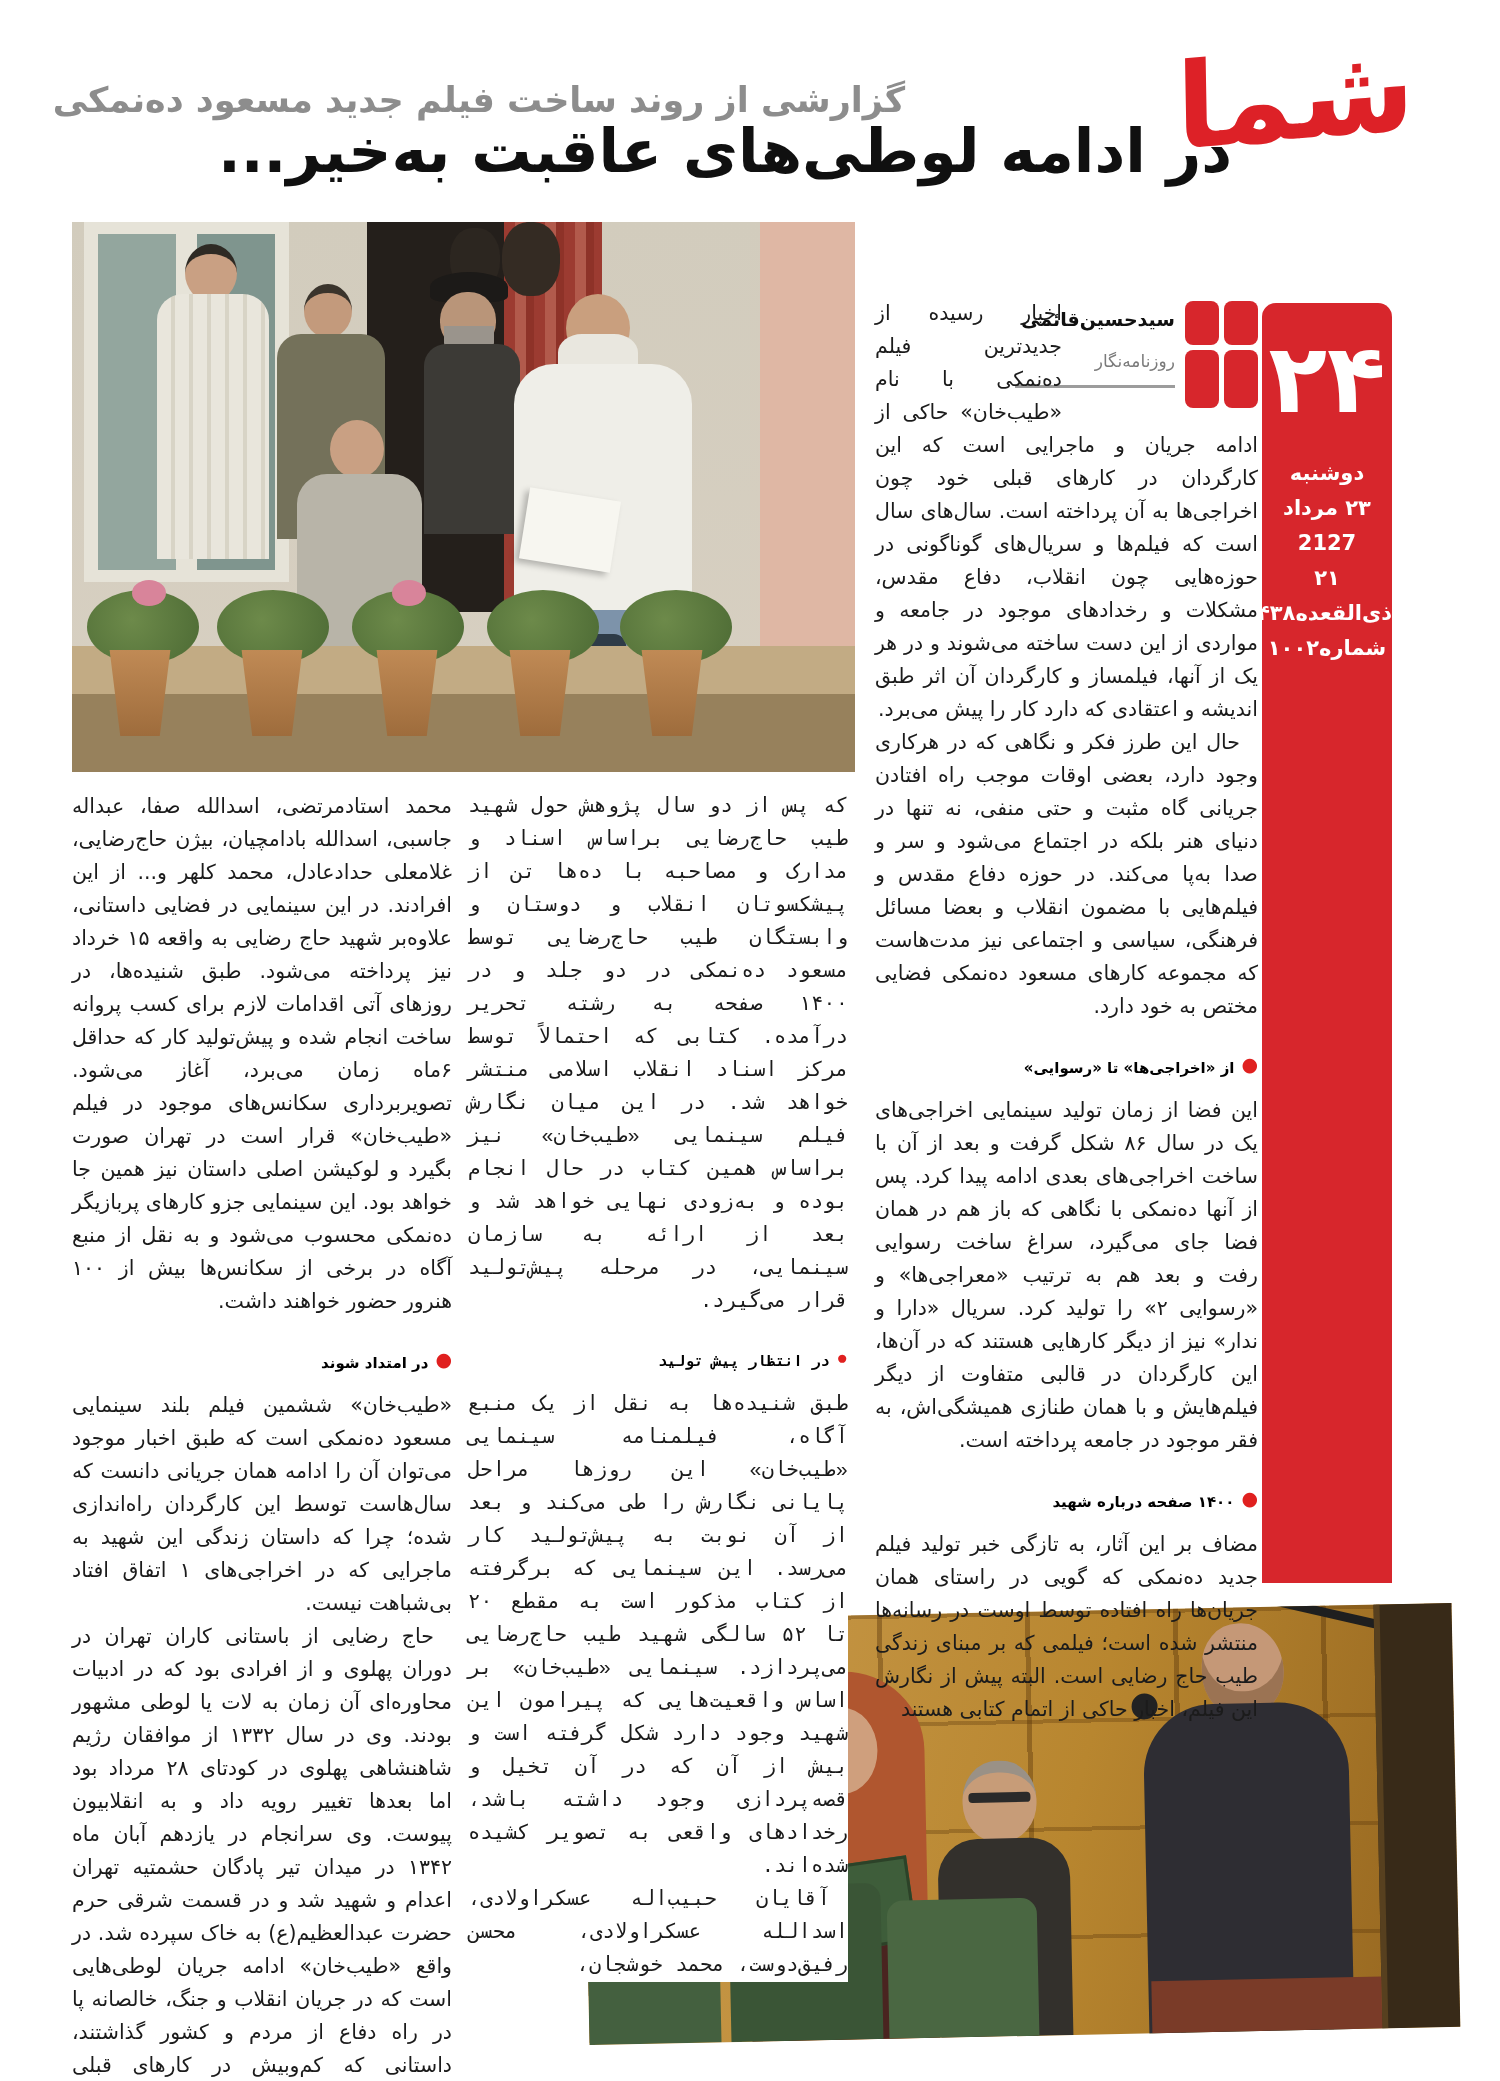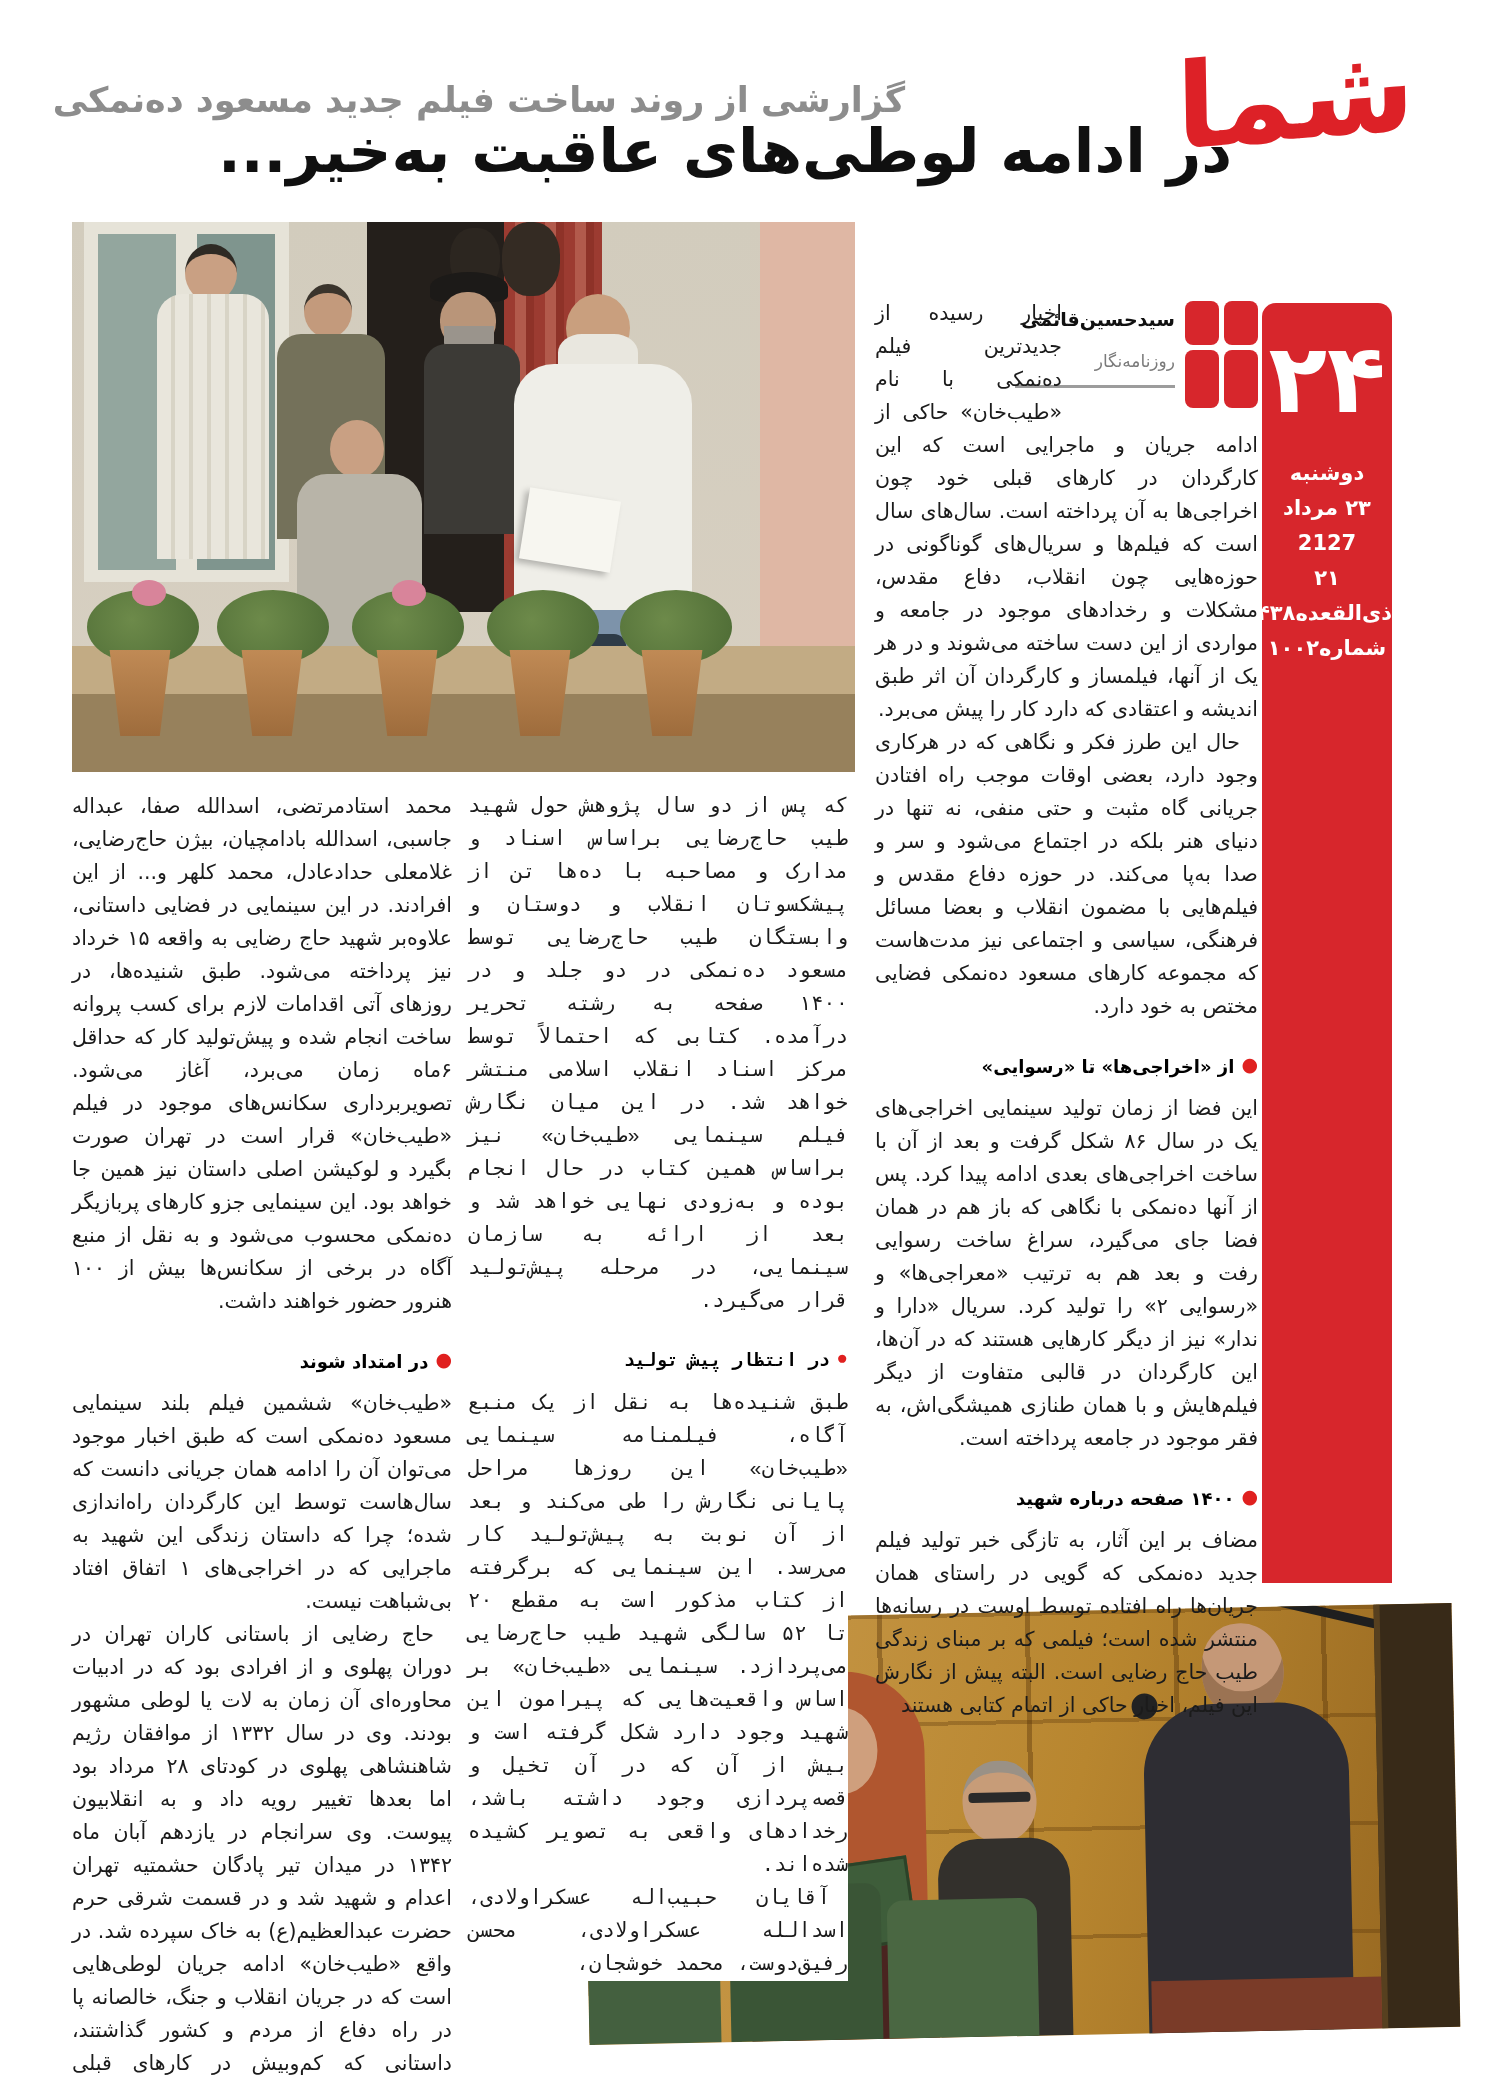--- a/index.html
+++ b/index.html
@@ -18,21 +18,21 @@
   .kicker { position:absolute; top:80px; right:595px; font-size:35px; font-weight:bold; color:#8d8d8d; z-index:3; }
   .headline { position:absolute; top:116px; right:268px; font-size:60px; font-weight:bold; color:#101010; letter-spacing:-1px; z-index:3; }
 
   
   .col { position:absolute; width:383px; font-size:20.5px; line-height:33px; text-align:justify; color:#1b1b1b; z-index:3; }
   .col p { margin:0; text-indent:18px; }
   .col p.flush { text-indent:0; }
   .col-right  { top:297px;  right:242px; }
   .col-middle { top:790px;  right:652px; width:380px; background:#fff;font-family:Liberation Mono, monospace; }
   .col-left   { top:790px;  right:1048px; width:380px; }
-  .sec-h { font-weight:bold; font-size:18px; color:#000; margin:27px 0 9px; text-indent:0; }
+  .sec-h { font-weight:bold; font-size:15px; color:#000; margin:27px 0 9px; text-indent:0; }
   .sec-h::before { content:"●"; color:#e0201f; font-size:19px; margin-left:7px; position:relative; top:-2px; }
 
   
   .byline { float:right; width:196px; height:132px; padding-top:4px; }
   .b-row { display:flex; flex-direction:row; }
   .b-icon { width:76px; display:grid; grid-template-columns:34px 34px; grid-template-rows:44px 58px; gap:5px; margin-left:10px; }
   .b-sq { background:#d7262c; border-radius:8px; }
   .b-txt { flex:1; padding-top:2px; }
   .b-author { font-size:19px; font-weight:bold; color:#111; white-space:nowrap; }
   .b-role { font-size:17px; color:#7b7b7b; margin-top:9px; }

